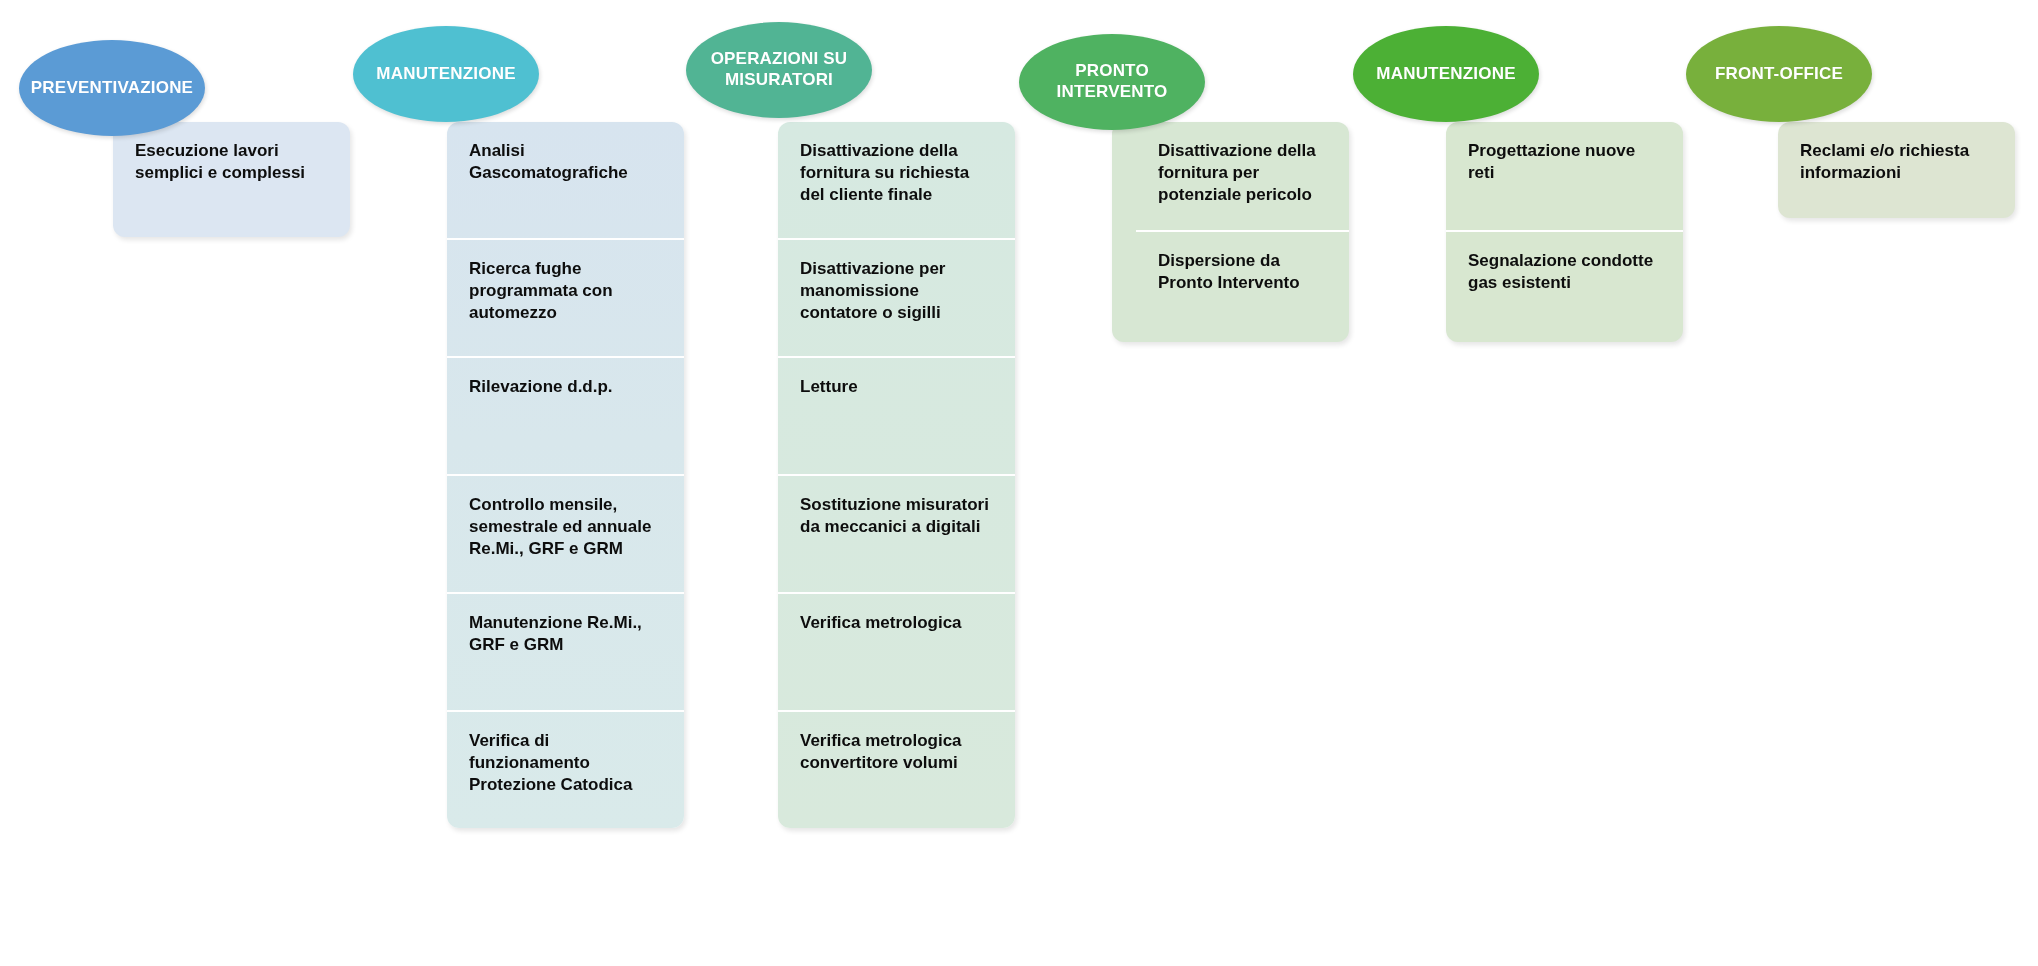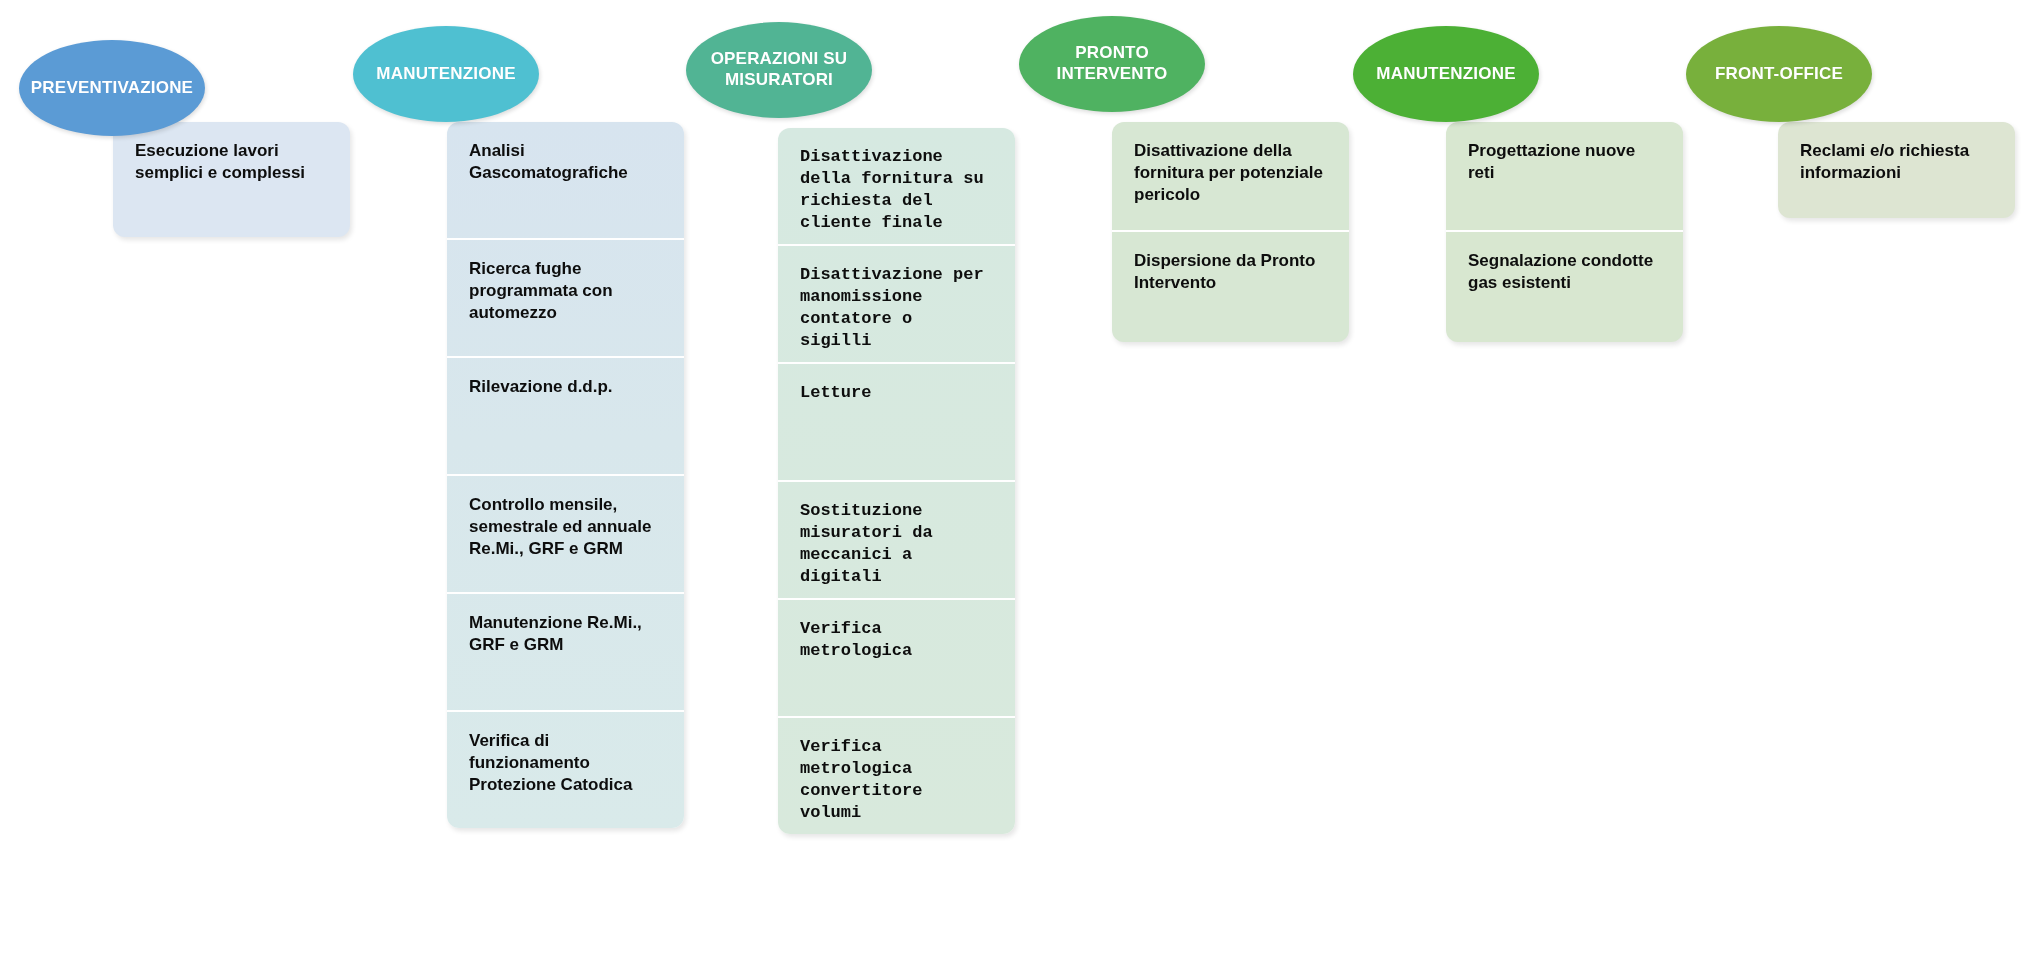--- a/index.html
+++ b/index.html
@@ -80,28 +80,27 @@
   
   .col2 .ellipse { left: 353px; top: 26px;  background: #4fc0d1; }
   .col2 .card-stack {
     left: 447px; top: 122px;
     background: linear-gradient(180deg,#d7e4ef 0%, #d8e7ec 45%, #d9eaea 100%);
   }
 
   
   .col3 .ellipse { left: 686px; top: 22px;  background: #51b494; }
   .col3 .card-stack {
-    left: 778px; top: 128px;
+    left: 778px; top: 122px;
     background: linear-gradient(180deg,#d6e9e1 0%, #d8e9dc 100%);
-    font-family: Liberation Mono, monospace;
-  }
-
-  
-  .col4 .ellipse { left: 1019px; top: 16px; background: #4fb261; }
-  .col4 .card-stack { left: 1112px; top: 122px; background: #d7e7d3; }
+  }
+
+  
+  .col4 .ellipse { left: 1019px; top: 34px; background: #4fb261; }
+  .col4 .card-stack { left: 1112px; top: 122px; background: #d7e7d3; padding-left: 24px; }
 
   
   .col5 .ellipse { left: 1353px; top: 26px; background: #4cb035; }
   .col5 .card-stack { left: 1446px; top: 122px; background: #d8e7d0; }
 
   
   .col6 .ellipse { left: 1686px; top: 26px; background: #78b03c; }
   .col6 .card-stack { left: 1778px; top: 122px; background: #dde5d2; }
 
   

